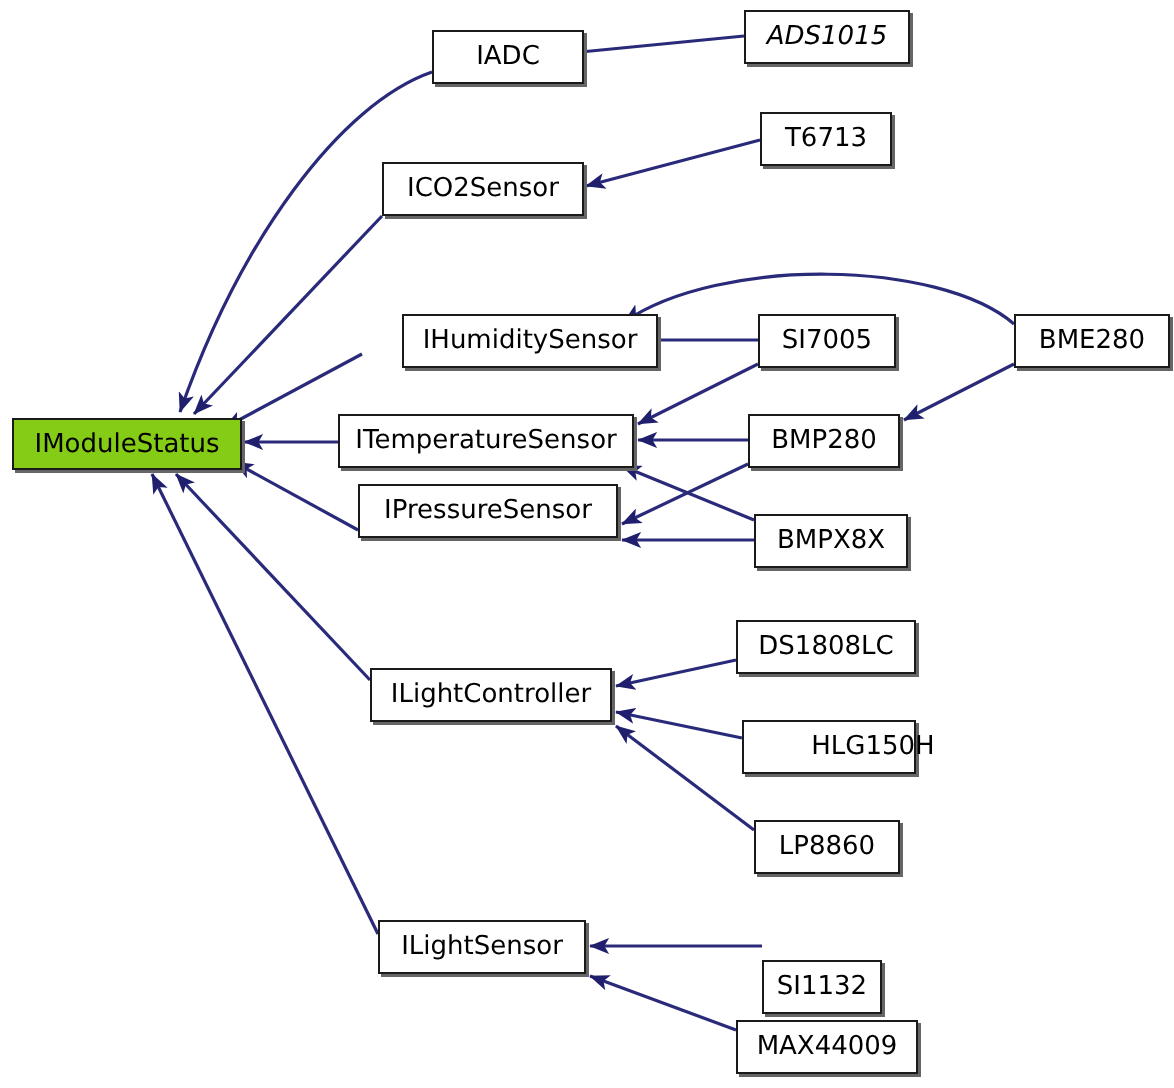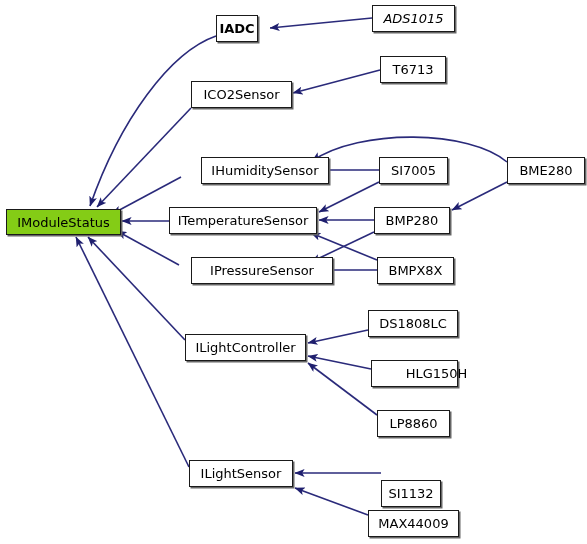--- a/index.html
+++ b/index.html
@@ -82,33 +82,33 @@
         <path d="M 371,369 L 308,356" fill="none" stroke="#2a2a7a" stroke-width="1.6" marker-end="url(#arrowhead)"></path>
         <path d="M 377,415 L 308,363" fill="none" stroke="#2a2a7a" stroke-width="1.6" marker-end="url(#arrowhead)"></path>
         <path d="M 381,473 L 295,473" fill="none" stroke="#2a2a7a" stroke-width="1.6" marker-end="url(#arrowhead)"></path>
         <path d="M 368,515 L 295,488" fill="none" stroke="#2a2a7a" stroke-width="1.6" marker-end="url(#arrowhead)"></path>
       </g>
   </svg>
   <div id="node-group">
       <div class="node highlight" style="left: 6px; top: 209px; width: 115px; height: 26px;">
         <span class="node-label">IModuleStatus</span>
       </div>
-      <div class="node" style="left: 216px; top: 15px; width: 42px; height: 27px; font-weight: bold;">
+      <div class="node" style="left: 216px; top: 15px; width: 76px; height: 27px;">
         <span class="node-label">IADC</span>
       </div>
       <div class="node" style="left: 191px; top: 81px; width: 101px; height: 27px;">
         <span class="node-label">ICO2Sensor</span>
       </div>
       <div class="node" style="left: 181px; top: 157px; width: 128px; height: 27px; margin-left: 20px;">
         <span class="node-label">IHumiditySensor</span>
       </div>
       <div class="node" style="left: 169px; top: 207px; width: 148px; height: 27px;">
         <span class="node-label">ITemperatureSensor</span>
       </div>
-      <div class="node" style="left: 179px; top: 257px; width: 142px; height: 27px; margin-left: 12px;">
+      <div class="node" style="left: 179px; top: 242px; width: 130px; height: 27px;">
         <span class="node-label">IPressureSensor</span>
       </div>
       <div class="node" style="left: 185px; top: 334px; width: 121px; height: 27px;">
         <span class="node-label">ILightController</span>
       </div>
       <div class="node" style="left: 189px; top: 460px; width: 104px; height: 27px;">
         <span class="node-label">ILightSensor</span>
       </div>
       <div class="node" style="left: 372px; top: 5px; width: 83px; height: 27px; font-style: italic;">
         <span class="node-label">ADS1015</span>

